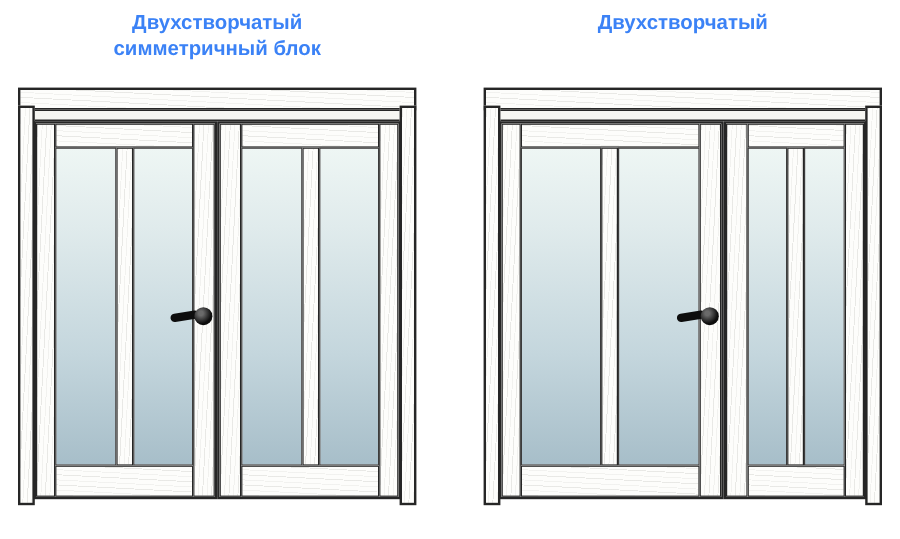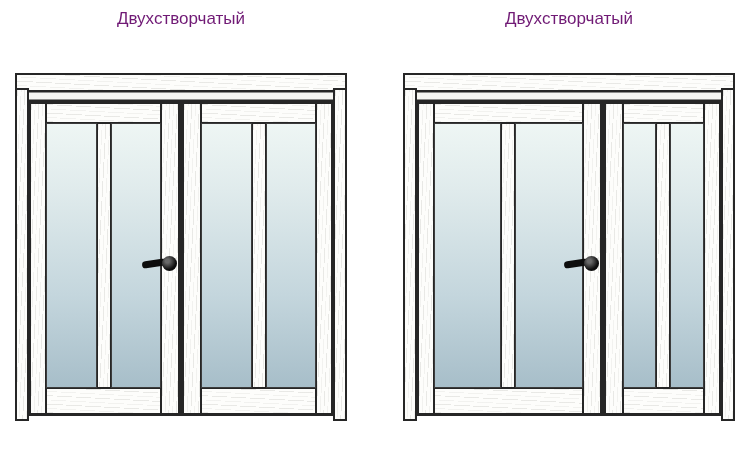--- a/index.html
+++ b/index.html
@@ -10,24 +10,24 @@
   *{box-sizing:border-box;margin:0;padding:0}
   html,body{width:750px;height:449px;overflow:hidden}
   body{background:#ffffff;font-family:"Liberation Sans",sans-serif;position:relative}
 
   .panel{position:absolute;top:8px;width:350px}
   .panel.left{left:6px}
   .panel.right{left:394px}
 
   .door-title{
     text-align:center;
-    font-weight:normal;
+    font-weight:bold;
     font-size:17px;
     line-height:22px;
-    color:#701a75;
+    color:#3b82f6;
     height:46px;
   }
 
   
   .door{position:relative;width:332px;height:348px;margin:19px auto 0 auto}
 
   .wood-v{
     background-color:var(--wood);
     background-image:repeating-linear-gradient(93deg,
       rgba(95,95,85,.13) 0 .8px, transparent .8px 3.8px,
@@ -101,20 +101,21 @@
     position:absolute;right:13px;top:7px;width:24px;height:7px;border-radius:4px;
     background:#0d0d0d;transform:rotate(-9deg);
   }
 </style>
 </head>
 <body>
 
 <figure class="panel left">
   <figcaption class="door-title">
     <span>Двухстворчатый</span><br>
+    <span>симметричный блок</span>
   </figcaption>
 
   <div class="door sym">
     <div class="frame-head wood-h"></div>
     <div class="frame-stop"></div>
     <div class="jamb l wood-v"></div>
     <div class="jamb r wood-v"></div>
 
     <div class="leaves">
       <div class="leaf hinge-left">

